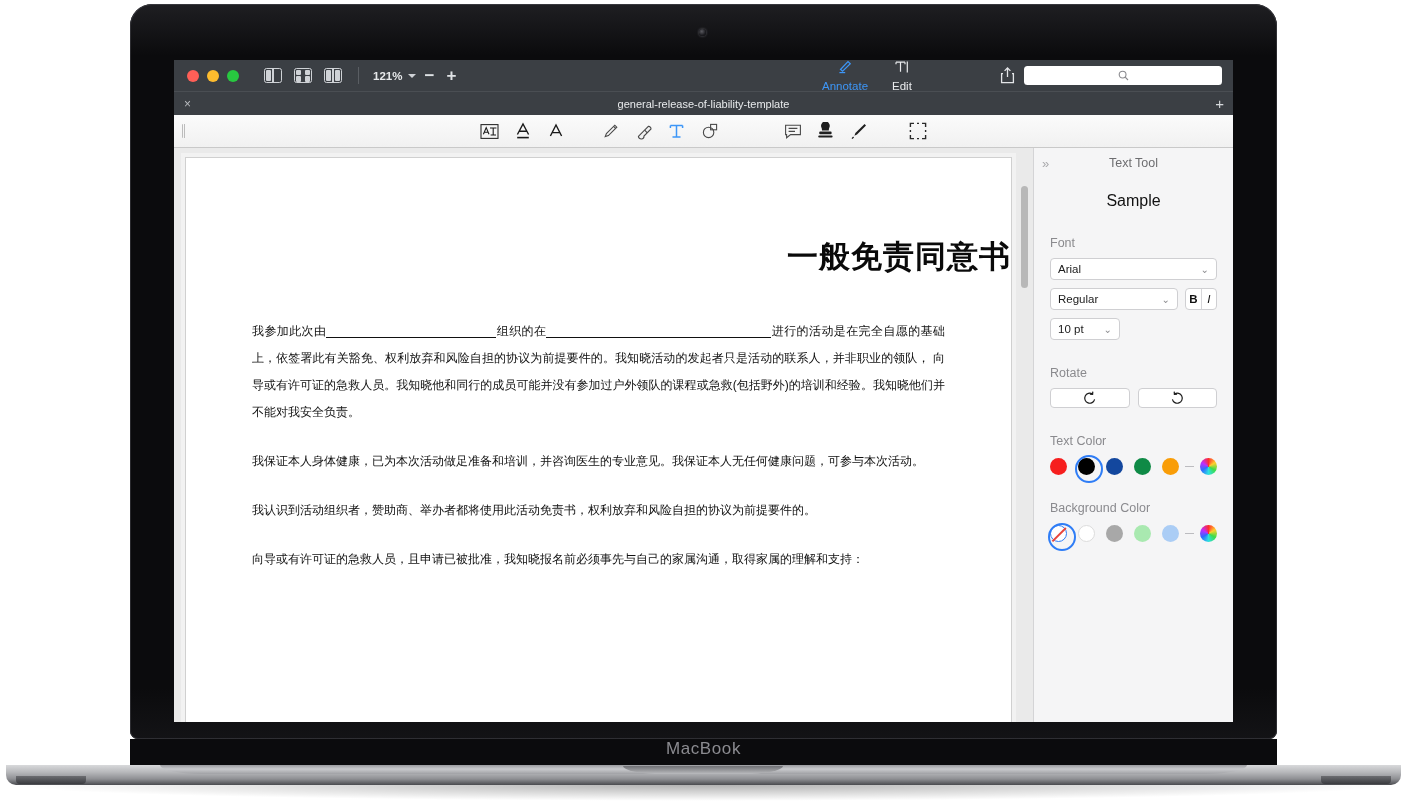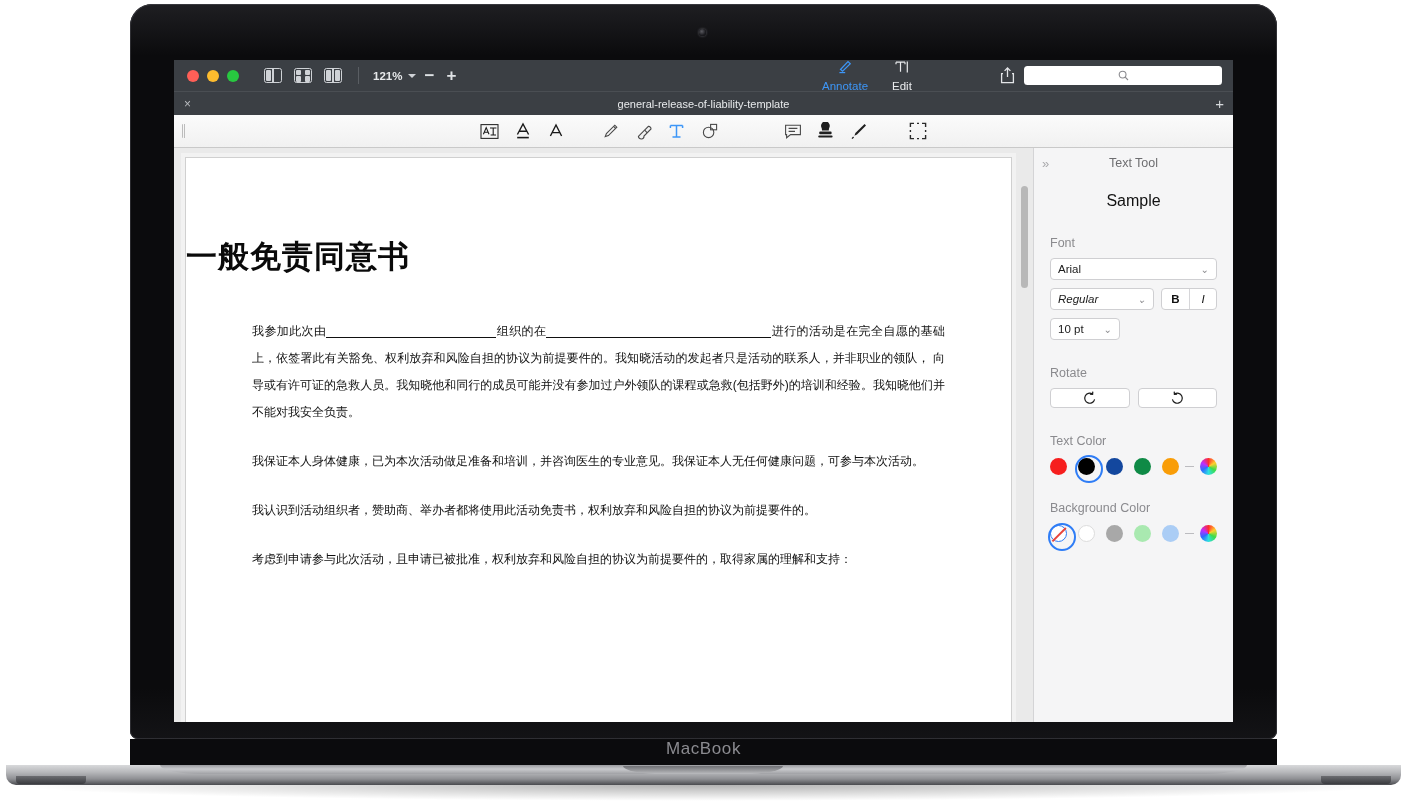--- a/index.html
+++ b/index.html
@@ -130,21 +130,21 @@
   .gapA { width:22px; } .gapB { width:26px; } .gapC { width:50px; }
 
   
   .docwrap { position:relative; height: 574px; background:#eaeaea; display:flex; }
   .docviewport { position:relative; flex:1; overflow:hidden; }
   .page {
     position:absolute; left:11px; top:9px; width:827px; height:700px; background:#fff;
     border:1px solid #d0d0d0; box-shadow: 0 0 0 4px #f2f2f2;
   }
   .doc-title {
-    text-align:left; margin-top:78px; font-size:31px; font-weight:bold; color:#0a0a0a;
+    text-align:right; margin-top:78px; font-size:31px; font-weight:bold; color:#0a0a0a;
     letter-spacing:1px; font-family:"DejaVu Sans", sans-serif;
   }
   .doc-body { margin: 40px 66px 0 66px; }
   .para {
     font-size:12px; line-height:27px; color:#101010; margin-bottom:22px;
     font-family:Liberation Sans, sans-serif; text-align:justify;
   }
   .blank { display:inline-block; border-bottom:1.5px solid #111; height:18px; vertical-align:-3px; }
 
   .vscroll { position:absolute; right:3px; top:0; width:11px; height:100%; }
@@ -160,21 +160,21 @@
   .panel-sample { text-align:center; margin-top:22px; font-size:16px; color:#111; }
   .sec-label { margin-top:26px; font-size:12.5px; color:#8a8a8e; }
   .ctl-row { display:flex; gap:7px; margin-top:8px; }
   .select {
     height:22px; background:#fff; border:1px solid #cfcfd2; border-radius:4px;
     display:flex; align-items:center; padding:0 7px; font-size:11.5px; color:#1a1a1a;
     position:relative; flex:1;
   }
   .select .cv { margin-left:auto; color:#8c8c90; font-size:10px; }
   .select.w-font { width:100%; }
-  .select.w-style { width:104px; flex:none;font-style:italic; }
+  .select.w-style { width:128px; flex:none; }
   .select.w-size { width:70px; flex:none; }
   .bi-group { display:flex; height:22px; border:1px solid #cfcfd2; border-radius:4px; overflow:hidden; background:#fff; }
   .bi-btn { width:27px; display:flex; align-items:center; justify-content:center; font-size:11.5px; color:#111; }
   .bi-btn.b { font-weight:bold; }
   .bi-btn.i { font-style:italic; border-left:1px solid #d6d6d9; }
   .rot-row { display:flex; gap:8px; margin-top:8px; }
   .rot-btn { flex:1; height:20px; background:#fff; border:1px solid #cfcfd2; border-radius:4px;
              display:flex; align-items:center; justify-content:center; }
   .sw-row { display:flex; align-items:center; gap:11px; margin-top:10px; }
   .sw { width:17px; height:17px; border-radius:50%; position:relative; }
@@ -375,21 +375,21 @@
       <div class="docwrap">
         <div class="docviewport">
           <div class="page">
             <div class="doc-title">一般免责同意书</div>
             <div class="doc-body">
               <p class="para" id="p1">
                 <span>我参加此次由</span><span class="blank" style="width:170px"></span><span>组织的在</span><span class="blank" style="width:225px"></span><span>进行的活动是在完全自愿的基础上，依签署此有关豁免、权利放弃和风险自担的协议为前提要件的。我知晓活动的发起者只是活动的联系人，并非职业的领队， 向导或有许可证的急救人员。我知晓他和同行的成员可能并没有参加过户外领队的课程或急救(包括野外)的培训和经验。我知晓他们并不能对我安全负责。</span>
               </p>
               <p class="para">我保证本人身体健康，已为本次活动做足准备和培训，并咨询医生的专业意见。我保证本人无任何健康问题，可参与本次活动。</p>
               <p class="para">我认识到活动组织者，赞助商、举办者都将使用此活动免责书，权利放弃和风险自担的协议为前提要件的。</p>
-              <p class="para">考虑到申请参与此次活动，且申请已被批准，权利放弃和风险自担的协议为前提要件的，取得家属的理解和支持：</p>
+              <p class="para">向导或有许可证的急救人员，且申请已被批准，我知晓报名前必须事先与自己的家属沟通，取得家属的理解和支持：</p>
             </div>
           </div>
           <div class="vscroll">
             <div class="vthumb"></div>
           </div>
         </div>
 
         <div class="sidepanel">
           <div class="panel-chev">»</div>
           <div class="panel-title">Text Tool</div>

